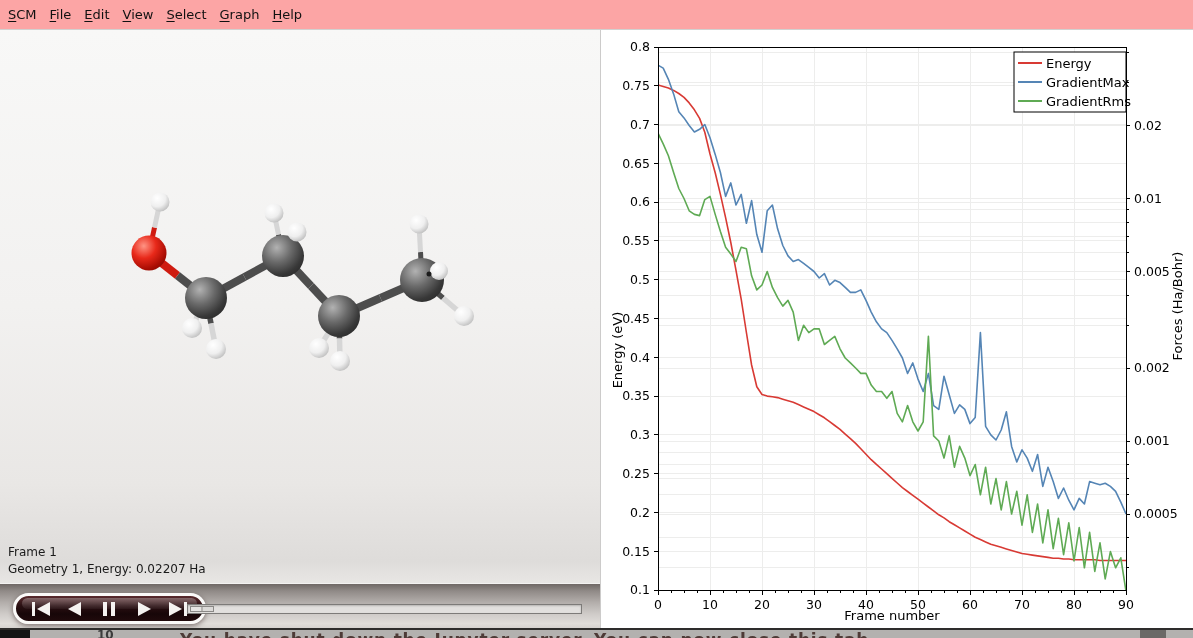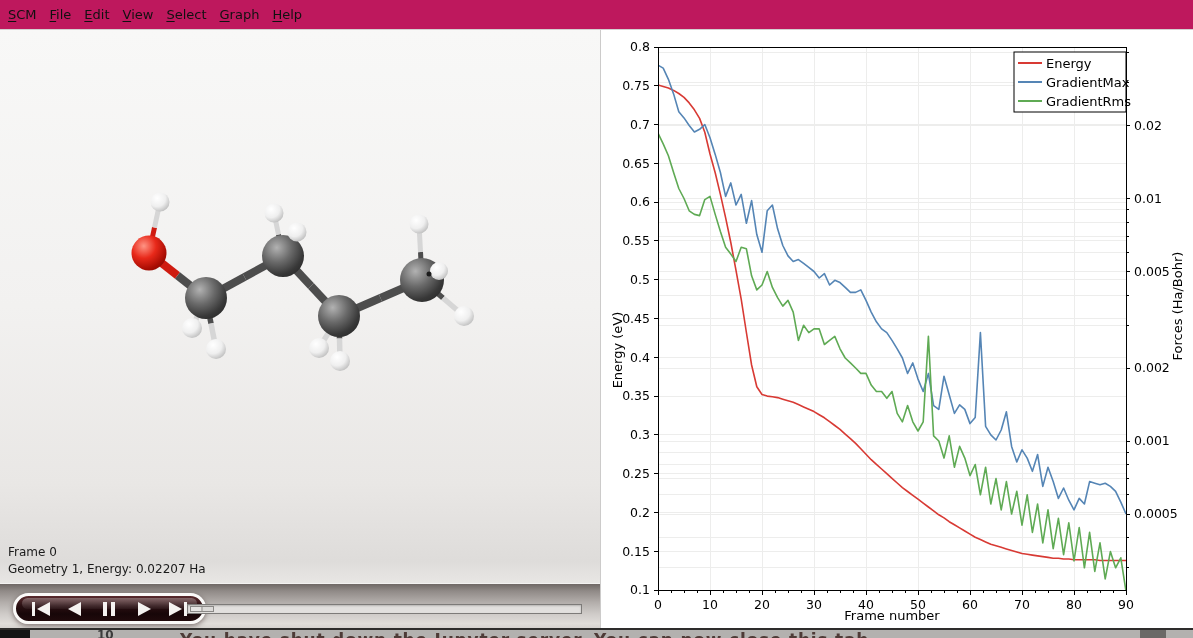--- a/index.html
+++ b/index.html
@@ -4,21 +4,21 @@
 <style>
   html,body{margin:0;padding:0;}
   body{
     width:1193px;height:638px;position:relative;overflow:hidden;
     font-family:"DejaVu Sans","Liberation Sans",sans-serif;
     background:#ffffff;
   }
   
   .menubar{
     position:absolute;left:0;top:0;width:1193px;height:30px;
-    background:#be185d;border-bottom:1px solid #d2d1d0;
+    background:#fca5a5;border-bottom:1px solid #d2d1d0;
     display:flex;align-items:center;gap:13px;padding-left:8px;box-sizing:border-box;
     font-size:13px;color:#111;
   }
   .menu-item{padding:2px 0;cursor:default;}
   .menu-item u{text-decoration:underline;text-underline-offset:2px;text-decoration-thickness:1px;}
   
   .left-panel{
     position:absolute;left:0;top:30px;width:600px;height:553px;
     background:linear-gradient(180deg,#f8f8f7 0%,#f2f1f0 50%,#e9e7e5 82%,#dedcda 96%,#e8e6e4 100%);
   }
@@ -148,21 +148,21 @@
         <circle cx="297" cy="202" r="9.5" fill="url(#gH)"></circle>
         <circle cx="319" cy="318" r="10" fill="url(#gH)"></circle>
         <circle cx="340" cy="331" r="10" fill="url(#gH)"></circle>
         <circle cx="419" cy="194" r="9.5" fill="url(#gH)"></circle>
         <circle cx="439" cy="241" r="9" fill="url(#gH)"></circle>
         <circle cx="464" cy="286" r="10" fill="url(#gH)"></circle>
         <circle cx="429" cy="244" r="2.5" fill="#1c1c1c"></circle>
       </svg>
     </div>
   <div class="status-lines">
-    <div>Frame 0</div>
+    <div>Frame 1</div>
     <div>Geometry 1, Energy: 0.02207 Ha</div>
   </div>
 </div>
 
 <div class="controls-bar">
   <div class="pill">
     <button class="pbtn" title="">
       <svg width="22" height="16" viewBox="0 0 22 16">
         <rect x="2" y="1" width="3" height="14" fill="#f4f2f0"></rect>
         <polygon points="20,1 7,8 20,15" fill="#f4f2f0"></polygon>

